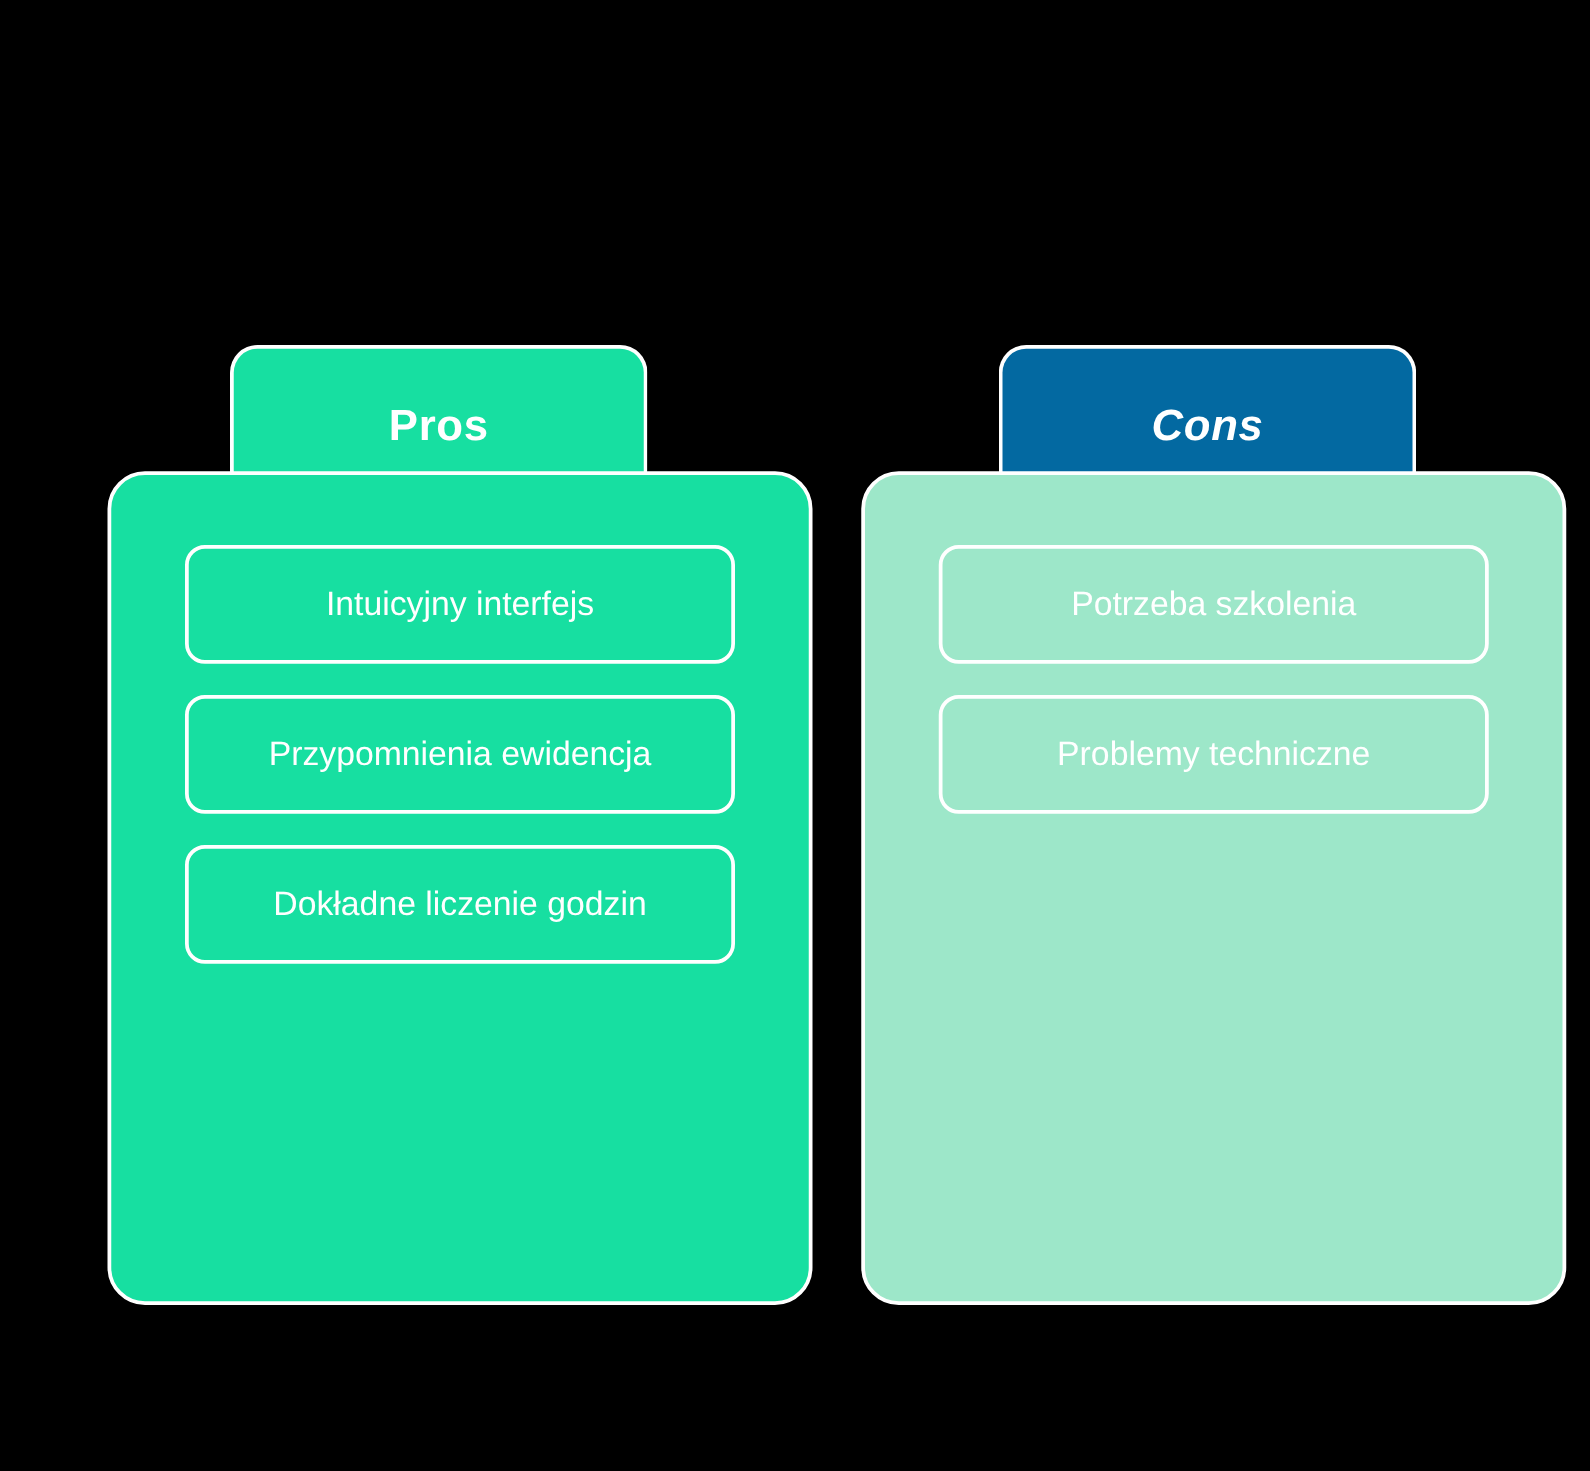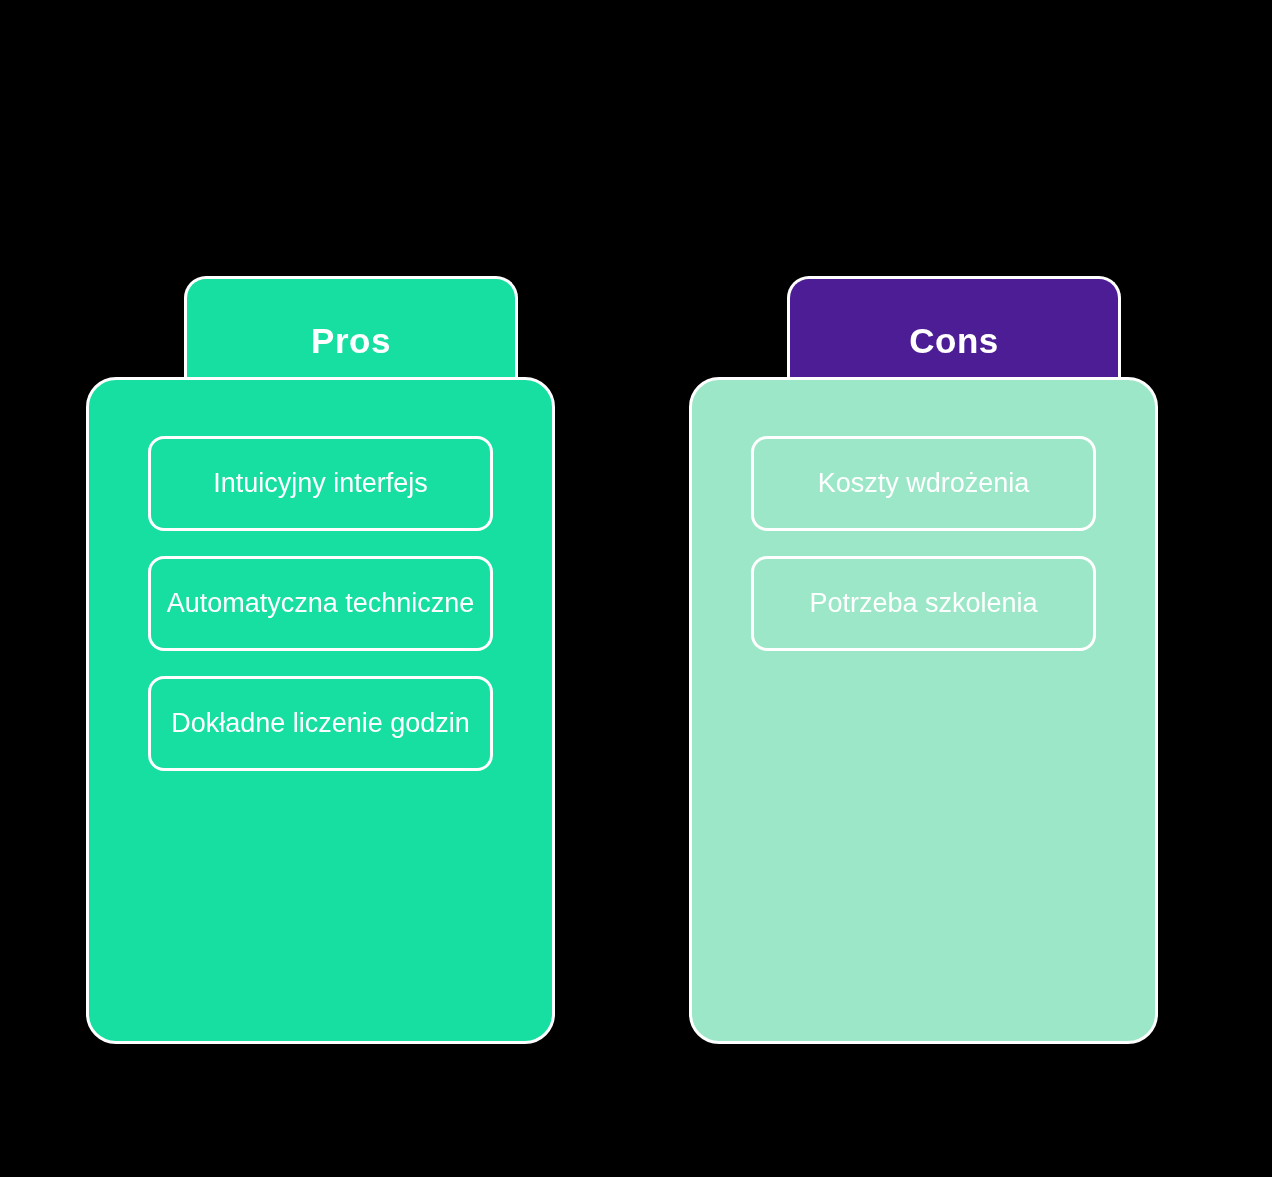--- a/index.html
+++ b/index.html
@@ -42,36 +42,36 @@
     border: 3px solid #ffffff;
     border-bottom: none;
     border-radius: 22px 22px 0 0;
     display: flex;
     align-items: flex-start;
     justify-content: center;
     padding-top: 30px;
     z-index: 1;
   }
   .column.pros .panel-tab { left: 98px; background: #17DFA1; }
-  .column.cons .panel-tab { left: 98px; background: #4c1d95; }
+  .column.cons .panel-tab { left: 110px; background: #0369a1; font-style: italic; }
 
   .panel-tab-title {
     font-size: 35px;
     font-weight: bold;
     color: #ffffff;
     letter-spacing: 0.5px;
     line-height: 1;
   }
 
   
   .panel-body {
     position: absolute;
     top: 101px;
     left: 0;
-    width: 469px;
+    width: 564px;
     height: 667px;
     border: 3px solid #ffffff;
     border-radius: 30px;
     padding: 42px 45px;
     z-index: 2;
   }
   .column.pros .panel-body { background: #17DFA1; }
   .column.cons .panel-body { background: #9DE7C9; }
 
   .panel-list {
@@ -109,42 +109,42 @@
     <div class="panel-tab">
       <span class="panel-tab-title">Pros</span>
     </div>
 
     <div class="panel-body">
       <ul class="panel-list">
         <li class="panel-item">
           <span class="panel-item-label">Intuicyjny interfejs</span>
         </li>
         <li class="panel-item">
-          <span class="panel-item-label">Automatyczna techniczne</span>
+          <span class="panel-item-label">Przypomnienia ewidencja</span>
         </li>
         <li class="panel-item">
           <span class="panel-item-label">Dokładne liczenie godzin</span>
         </li>
       </ul>
     </div>
 
   </section>
 
   <section class="column cons">
 
     <div class="panel-tab">
       <span class="panel-tab-title">Cons</span>
     </div>
 
     <div class="panel-body">
       <ul class="panel-list">
         <li class="panel-item">
-          <span class="panel-item-label">Koszty wdrożenia</span>
+          <span class="panel-item-label">Potrzeba szkolenia</span>
         </li>
         <li class="panel-item">
-          <span class="panel-item-label">Potrzeba szkolenia</span>
+          <span class="panel-item-label">Problemy techniczne</span>
         </li>
       </ul>
     </div>
 
   </section>
 
 </div>
 
 </body></html>

